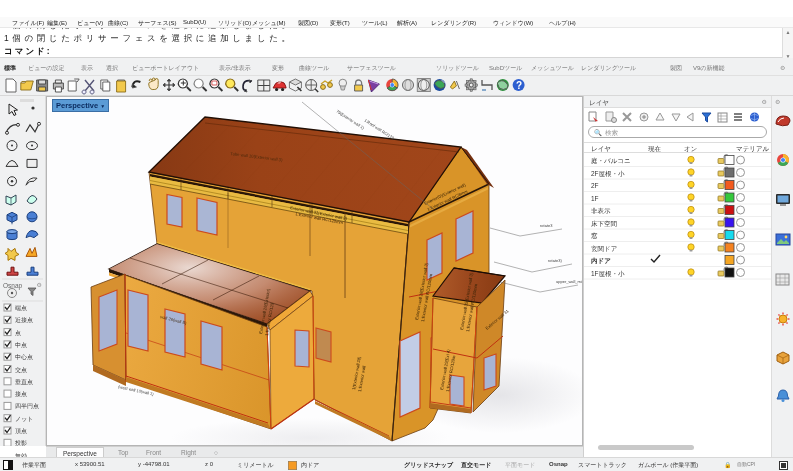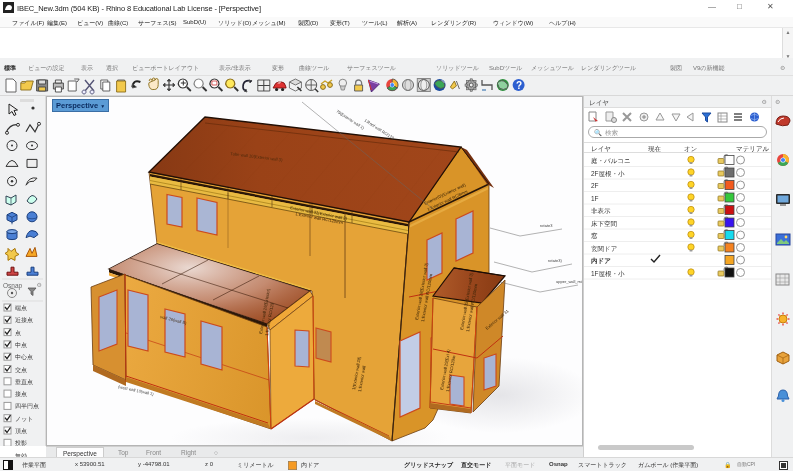--- a/index.html
+++ b/index.html
@@ -32,46 +32,41 @@
 #rstrip{left:771px;top:96px;width:22px;height:361px;background:#f0f1f2;border-left:1px solid #dcdcdc}
 
 #vptabs{left:46px;top:446px;width:537px;height:11px;background:#e9eaeb;font-size:6.5px;color:#888;border-top:1px solid #cfcfcf}
 #vptabs span{position:absolute;top:2px}
 
 #sbar{left:0;top:457px;width:793px;height:14px;background:#f0f1f2;border-top:1px solid #d8d8d8;font-size:6px;color:#333}
 #sbar span{position:absolute;top:3px;white-space:nowrap}
 </style></head>
 <body>
 <div id="page">
-<div class="abs" id="title">
- <svg class="abs" style="left:3px;top:2px" width="11" height="11">
-        <rect x="0" y="0" width="11" height="11" fill="#222"></rect>
-        <path d="M2 8 Q3 3 6 3 Q9 3 9 6 L8 8 Z" fill="#fff"></path>
-      </svg>
- <span class="txt">IBEC_New.3dm (504 KB) - Rhino 8 Educational Lab License - [Perspective]</span>
- <span class="winbtn" style="left:708px">—</span>
- <span class="winbtn" style="left:737px">□</span>
- <span class="winbtn" style="left:767px">✕</span>
-</div>
 <div class="abs" id="menu">
  <span style="left:12px">ファイル(F)</span>
       <span style="left:47px">編集(E)</span>
       <span style="left:77px">ビュー(V)</span>
       <span style="left:108px">曲線(C)</span>
       <span style="left:138px">サーフェス(S)</span>
       <span style="left:183px">SubD(U)</span>
       <span style="left:218px">ソリッド(O)</span>
       <span style="left:252px">メッシュ(M)</span>
       <span style="left:298px">製図(D)</span>
       <span style="left:330px">変形(T)</span>
       <span style="left:362px">ツール(L)</span>
       <span style="left:397px">解析(A)</span>
       <span style="left:431px">レンダリング(R)</span>
       <span style="left:493px">ウィンドウ(W)</span>
       <span style="left:549px">ヘルプ(H)</span>
+</div>
+<div class="abs" id="cmd">
+ <div class="l0">1個の閉じたポリサーフェスを選択に追加しました。</div>
+ <div class="l1">1個の閉じたポリサーフェスを選択に追加しました。</div>
+ <div class="l2">コマンド:</div>
 </div>
 <div class="abs" id="cmdsb">
       <div style="margin-top:1px">▲</div>
       <div style="margin-top:18px">▼</div>
     </div>
 <div class="abs" id="tabs">
  <span class="act" style="left:4px">標準</span>
       <span style="left:28px">ビューの設定</span>
       <span style="left:81px">表示</span>
       <span style="left:106px">選択</span>

